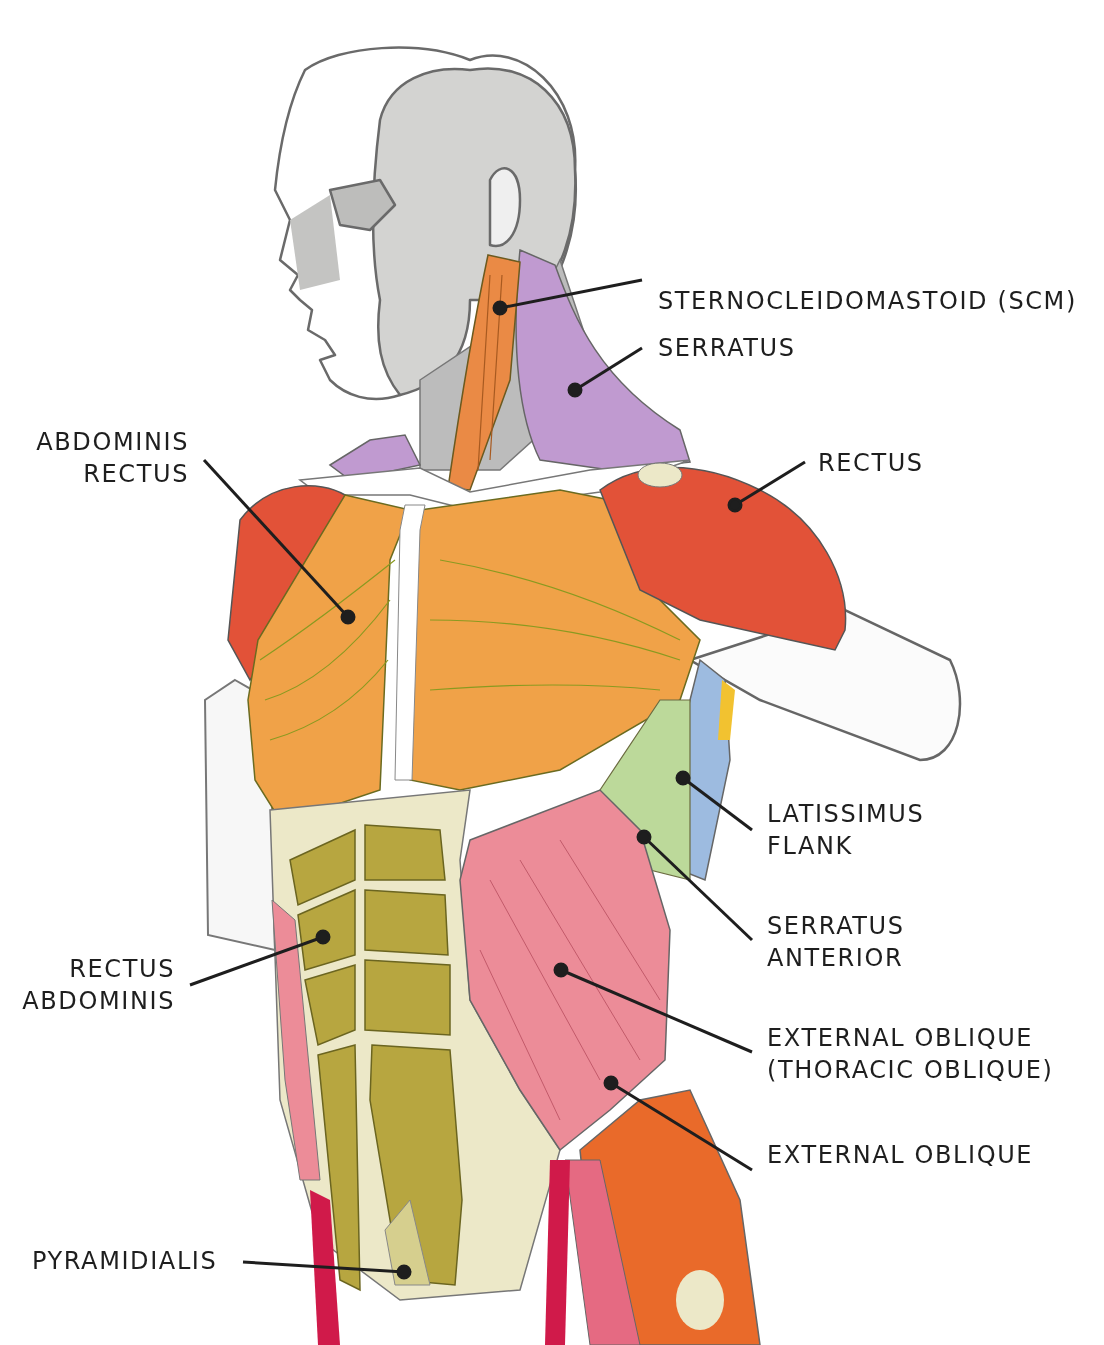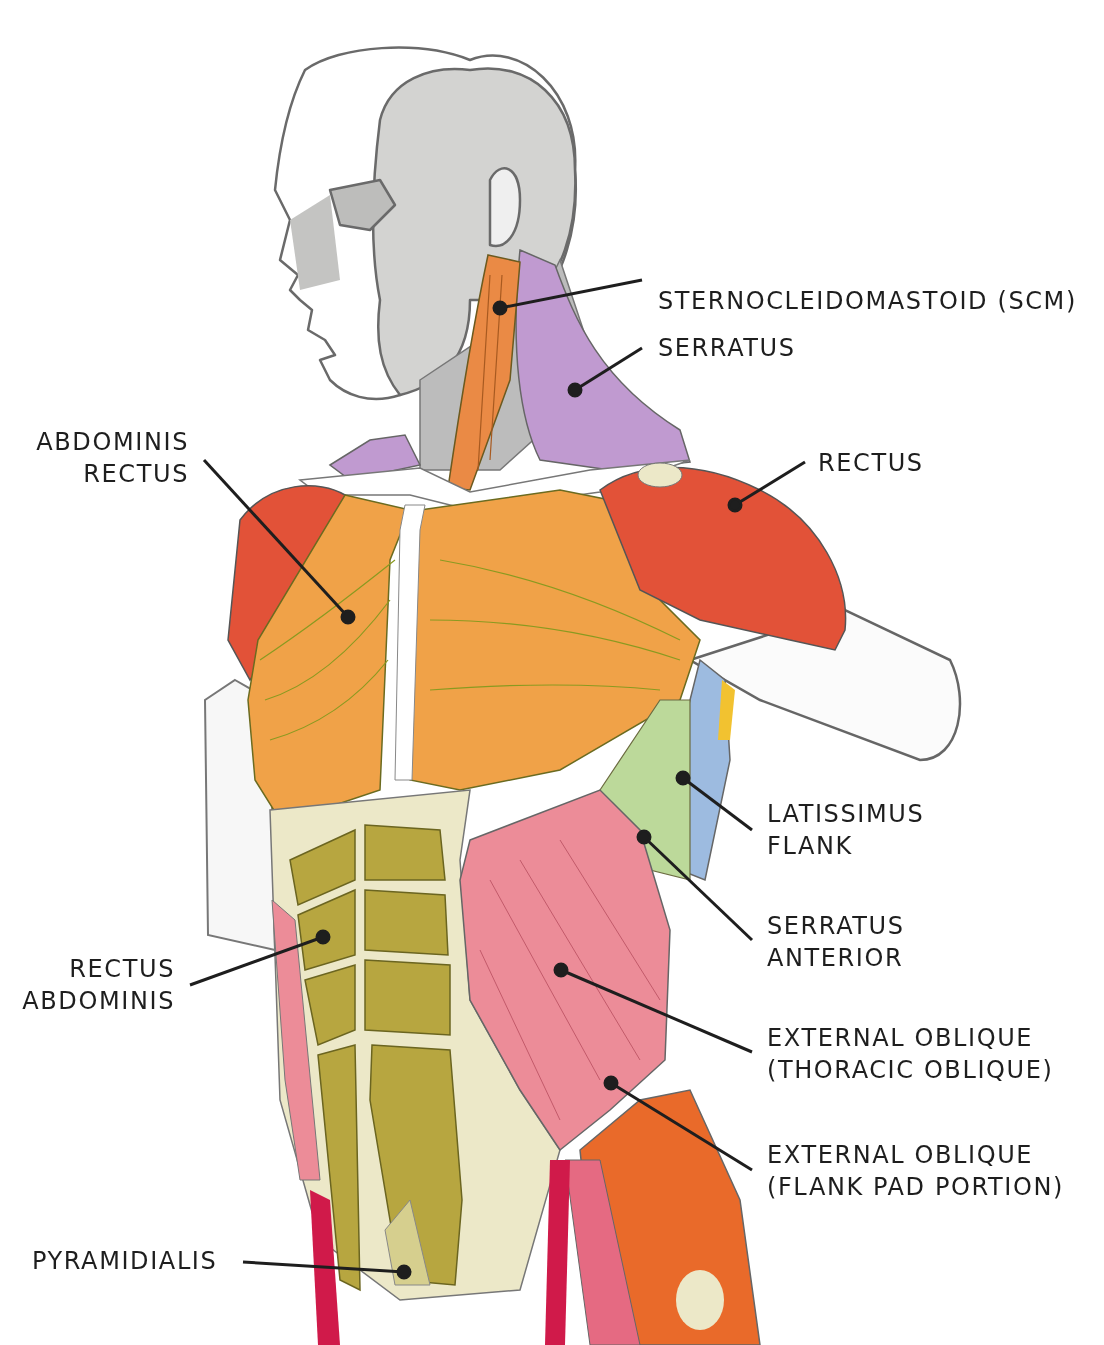--- a/index.html
+++ b/index.html
@@ -115,14 +115,14 @@
 </svg>
 
 <div class="label" style="left:658px; top:260px;margin-top:25px;"><span>STERNOCLEIDOMASTOID (SCM)</span></div>
 <div class="label" style="left:658px; top:332px;"><span>SERRATUS</span></div>
 <div class="label" style="left:818px; top:447px;"><span>RECTUS</span></div>
 <div class="label right" style="right:915px; top:426px;"><div>ABDOMINIS</div><div>RECTUS</div></div>
 <div class="label" style="left:767px; top:798px;"><div>LATISSIMUS</div><div>FLANK</div></div>
 <div class="label" style="left:767px; top:910px;"><div>SERRATUS</div><div>ANTERIOR</div></div>
 <div class="label right" style="right:929px; top:953px;"><div>RECTUS</div><div>ABDOMINIS</div></div>
 <div class="label" style="left:767px; top:1022px;"><div>EXTERNAL OBLIQUE</div><div>(THORACIC OBLIQUE)</div></div>
-<div class="label" style="left:767px; top:1139px;"><div>EXTERNAL OBLIQUE</div><div>(FLANK PAD PORTION)</div></div>
+<div class="label" style="left:767px; top:1139px;"><div>EXTERNAL OBLIQUE</div></div>
 <div class="label" style="left:32px; top:1245px;"><span>PYRAMIDIALIS</span></div>
 
 </body></html>

